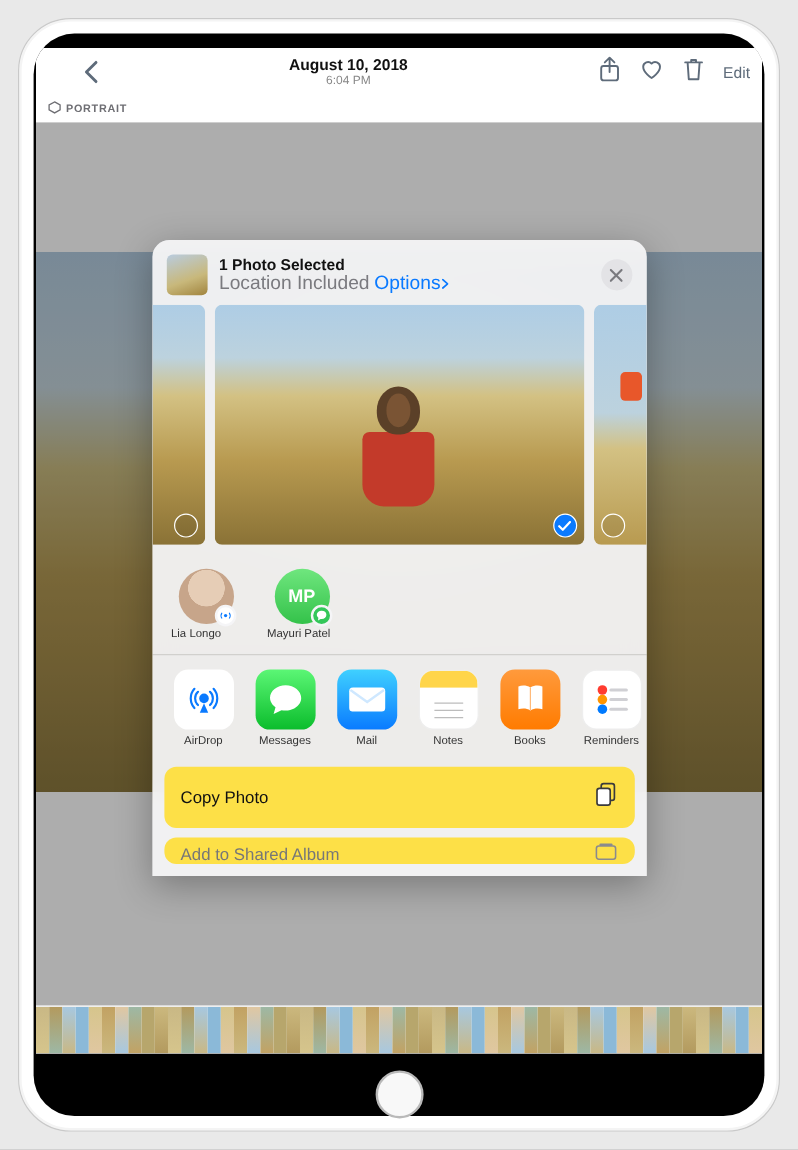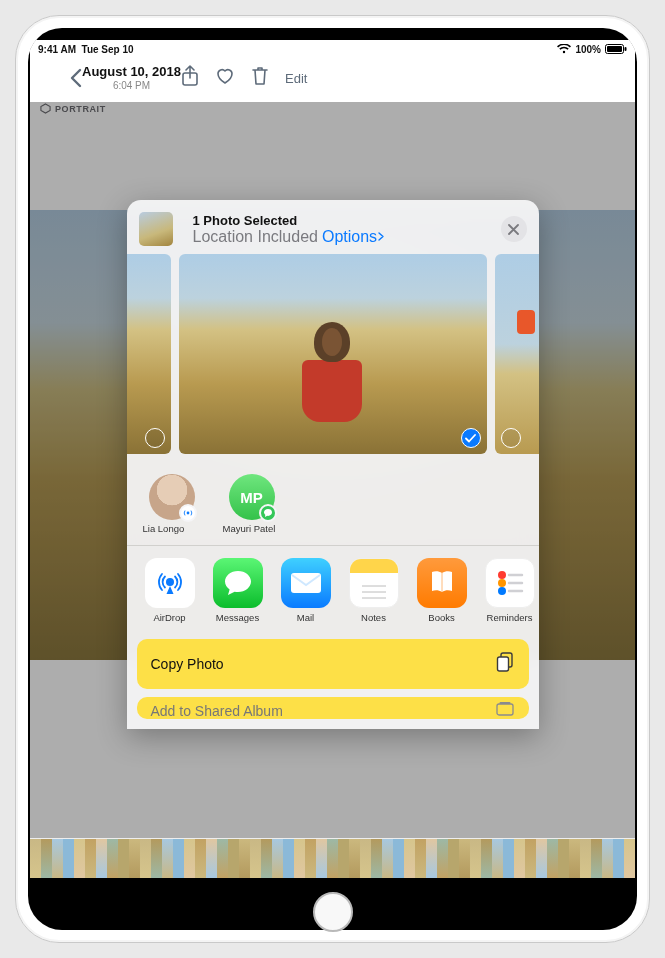--- a/index.html
+++ b/index.html
@@ -10,21 +10,21 @@
   .bezel { position: absolute; inset: 12px; border-radius: 34px; overflow: hidden; background: #000; }
   .screen { position: absolute; inset: 12px 2px 52px 2px; background: #fff; overflow: hidden; }
   .home-button { position: absolute; left: 50%; transform: translateX(-50%); bottom: 10px; width: 40px; height: 40px; border-radius: 50%; border: 2px solid #b9b9b9; background: #f8f8f8; }
 
   
   .status { height: 18px; display: flex; align-items: center; padding: 0 8px; font-size: 10px; font-weight: 600; color: #111; background: #fff; justify-content: space-between; }
   .status .right { display: flex; align-items: center; gap: 4px; }
   .wifi svg, .battery svg { display: block; }
 
   
-  .nav { height: 40px; display: flex; align-items: center; padding: 0 10px; background: #fff; margin-left: 28px; }
+  .nav { height: 40px; display: flex; align-items: center; justify-content: space-between; padding: 0 10px; background: #fff; margin-left: 28px; }
   .nav .back svg { display: block; }
   .nav .title { text-align: center; line-height: 1.15; }
   .nav .title .date { font-size: 13px; font-weight: 600; color: #111; }
   .nav .title .time { font-size: 10px; color: #888; }
   .nav .actions { display: flex; align-items: center; gap: 16px; color: #5e6b7a; }
   .nav .actions .edit { font-size: 13px; color: #5e6b7a; }
 
   .badge-row { padding: 2px 10px 6px; background: #fff; }
   .portrait-badge { display: inline-flex; align-items: center; gap: 4px; font-size: 9px; letter-spacing: 0.6px; font-weight: 700; color: #6e6e73; }
   .portrait-badge svg { display: block; }
@@ -39,21 +39,21 @@
   }
   .dim { position: absolute; left:0; right:0; top:62px; bottom:0; background: rgba(0,0,0,0.32); }
 
   
   .filmstrip { position: absolute; left:0; right:0; bottom: 0; height: 40px; display: flex; overflow: hidden; background: #fff; border-top: 1px solid #eee; }
   .filmstrip .thumb { height: 100%; width: 11px; flex: none; }
 
   
   .sheet { position: absolute; left: 50%; top: 160px; transform: translateX(-50%); width: 412px; border-radius: 14px 14px 0 0; background: rgba(245,245,247,0.94); backdrop-filter: blur(10px); overflow: hidden; box-shadow: 0 8px 30px rgba(0,0,0,0.3); padding-bottom: 10px; }
 
-  .sheet-header { display: flex; align-items: center; padding: 12px 12px 8px 12px; gap: 20px; }
+  .sheet-header { display: flex; align-items: center; padding: 12px 12px 8px 12px; gap: 10px; }
   .sheet-header .mini { width: 34px; height: 34px; border-radius: 5px; background: linear-gradient(160deg,#b9cce0 0%,#c8b87b 60%,#a1843e 100%); flex: none; }
   .sheet-header .info { flex: 1; }
   .sheet-header .info .line1 { font-size: 13px; font-weight: 700; color: #111; }
   .sheet-header .info .line2 { font-size: 16px; color: #7a7a7f; display: flex; gap: 4px; align-items: flex-end; }
   .sheet-header .info .opts { color: #0a7aff; font-weight: 500; display: inline-flex; align-items: center; gap:1px;}
   .close { width: 26px; height: 26px; border-radius: 50%; background: #e3e3e6; display: flex; align-items: center; justify-content: center; }
 
   .preview-row { display: flex; gap: 8px; padding: 0 0 10px 0; overflow: hidden; }
   .preview-row .pthumb { position: relative; height: 200px; border-radius: 6px; overflow: hidden; flex: none; }
   .pthumb.side { width: 44px; }
@@ -100,41 +100,20 @@
   .actions-group.peek .action-row { padding-top: 4px; color:#666;}
   .actions-group.peek .lbl { color:#777; }
 </style>
 </head>
 <body>
 
 <div class="device">
   <div class="bezel">
     <div class="screen">
 
-      <div class="status">
-        <div>
-          <span>9:41 AM</span>&nbsp;
-          <span>Tue Sep 10</span>
-        </div>
-        <div class="right">
-          <span class="wifi">
-            <svg width="14" height="10" viewBox="0 0 14 10">
-                <path d="M7 9.2a1.2 1.2 0 100-2.4 1.2 1.2 0 000 2.4zM3.4 5.7a5 5 0 017.2 0l1.1-1.1a6.6 6.6 0 00-9.4 0l1.1 1.1zM1.1 3.4a8.3 8.3 0 0111.8 0L14 2.3a10 10 0 00-14 0l1.1 1.1z" fill="#000"></path>
-              </svg>
-          </span>
-          <span>100%</span>
-          <span class="battery">
-            <svg width="22" height="10" viewBox="0 0 22 10">
-                <rect x="0.5" y="0.5" width="18" height="9" rx="2" fill="none" stroke="#000"></rect>
-                <rect x="2" y="2" width="15" height="6" rx="1" fill="#000"></rect>
-                <rect x="19.5" y="3" width="2" height="4" rx="1" fill="#000"></rect>
-              </svg>
-          </span>
-        </div>
-      </div>
 
       <div class="nav">
         <div class="back">
           <svg width="14" height="20" viewBox="0 0 14 20">
               <path d="M12 2L4 10l8 8" stroke="#5e6b7a" stroke-width="2.4" fill="none" stroke-linecap="round" stroke-linejoin="round"></path>
             </svg>
         </div>
         <div class="title">
           <div class="date">August 10, 2018</div>
           <div class="time">6:04 PM</div>

